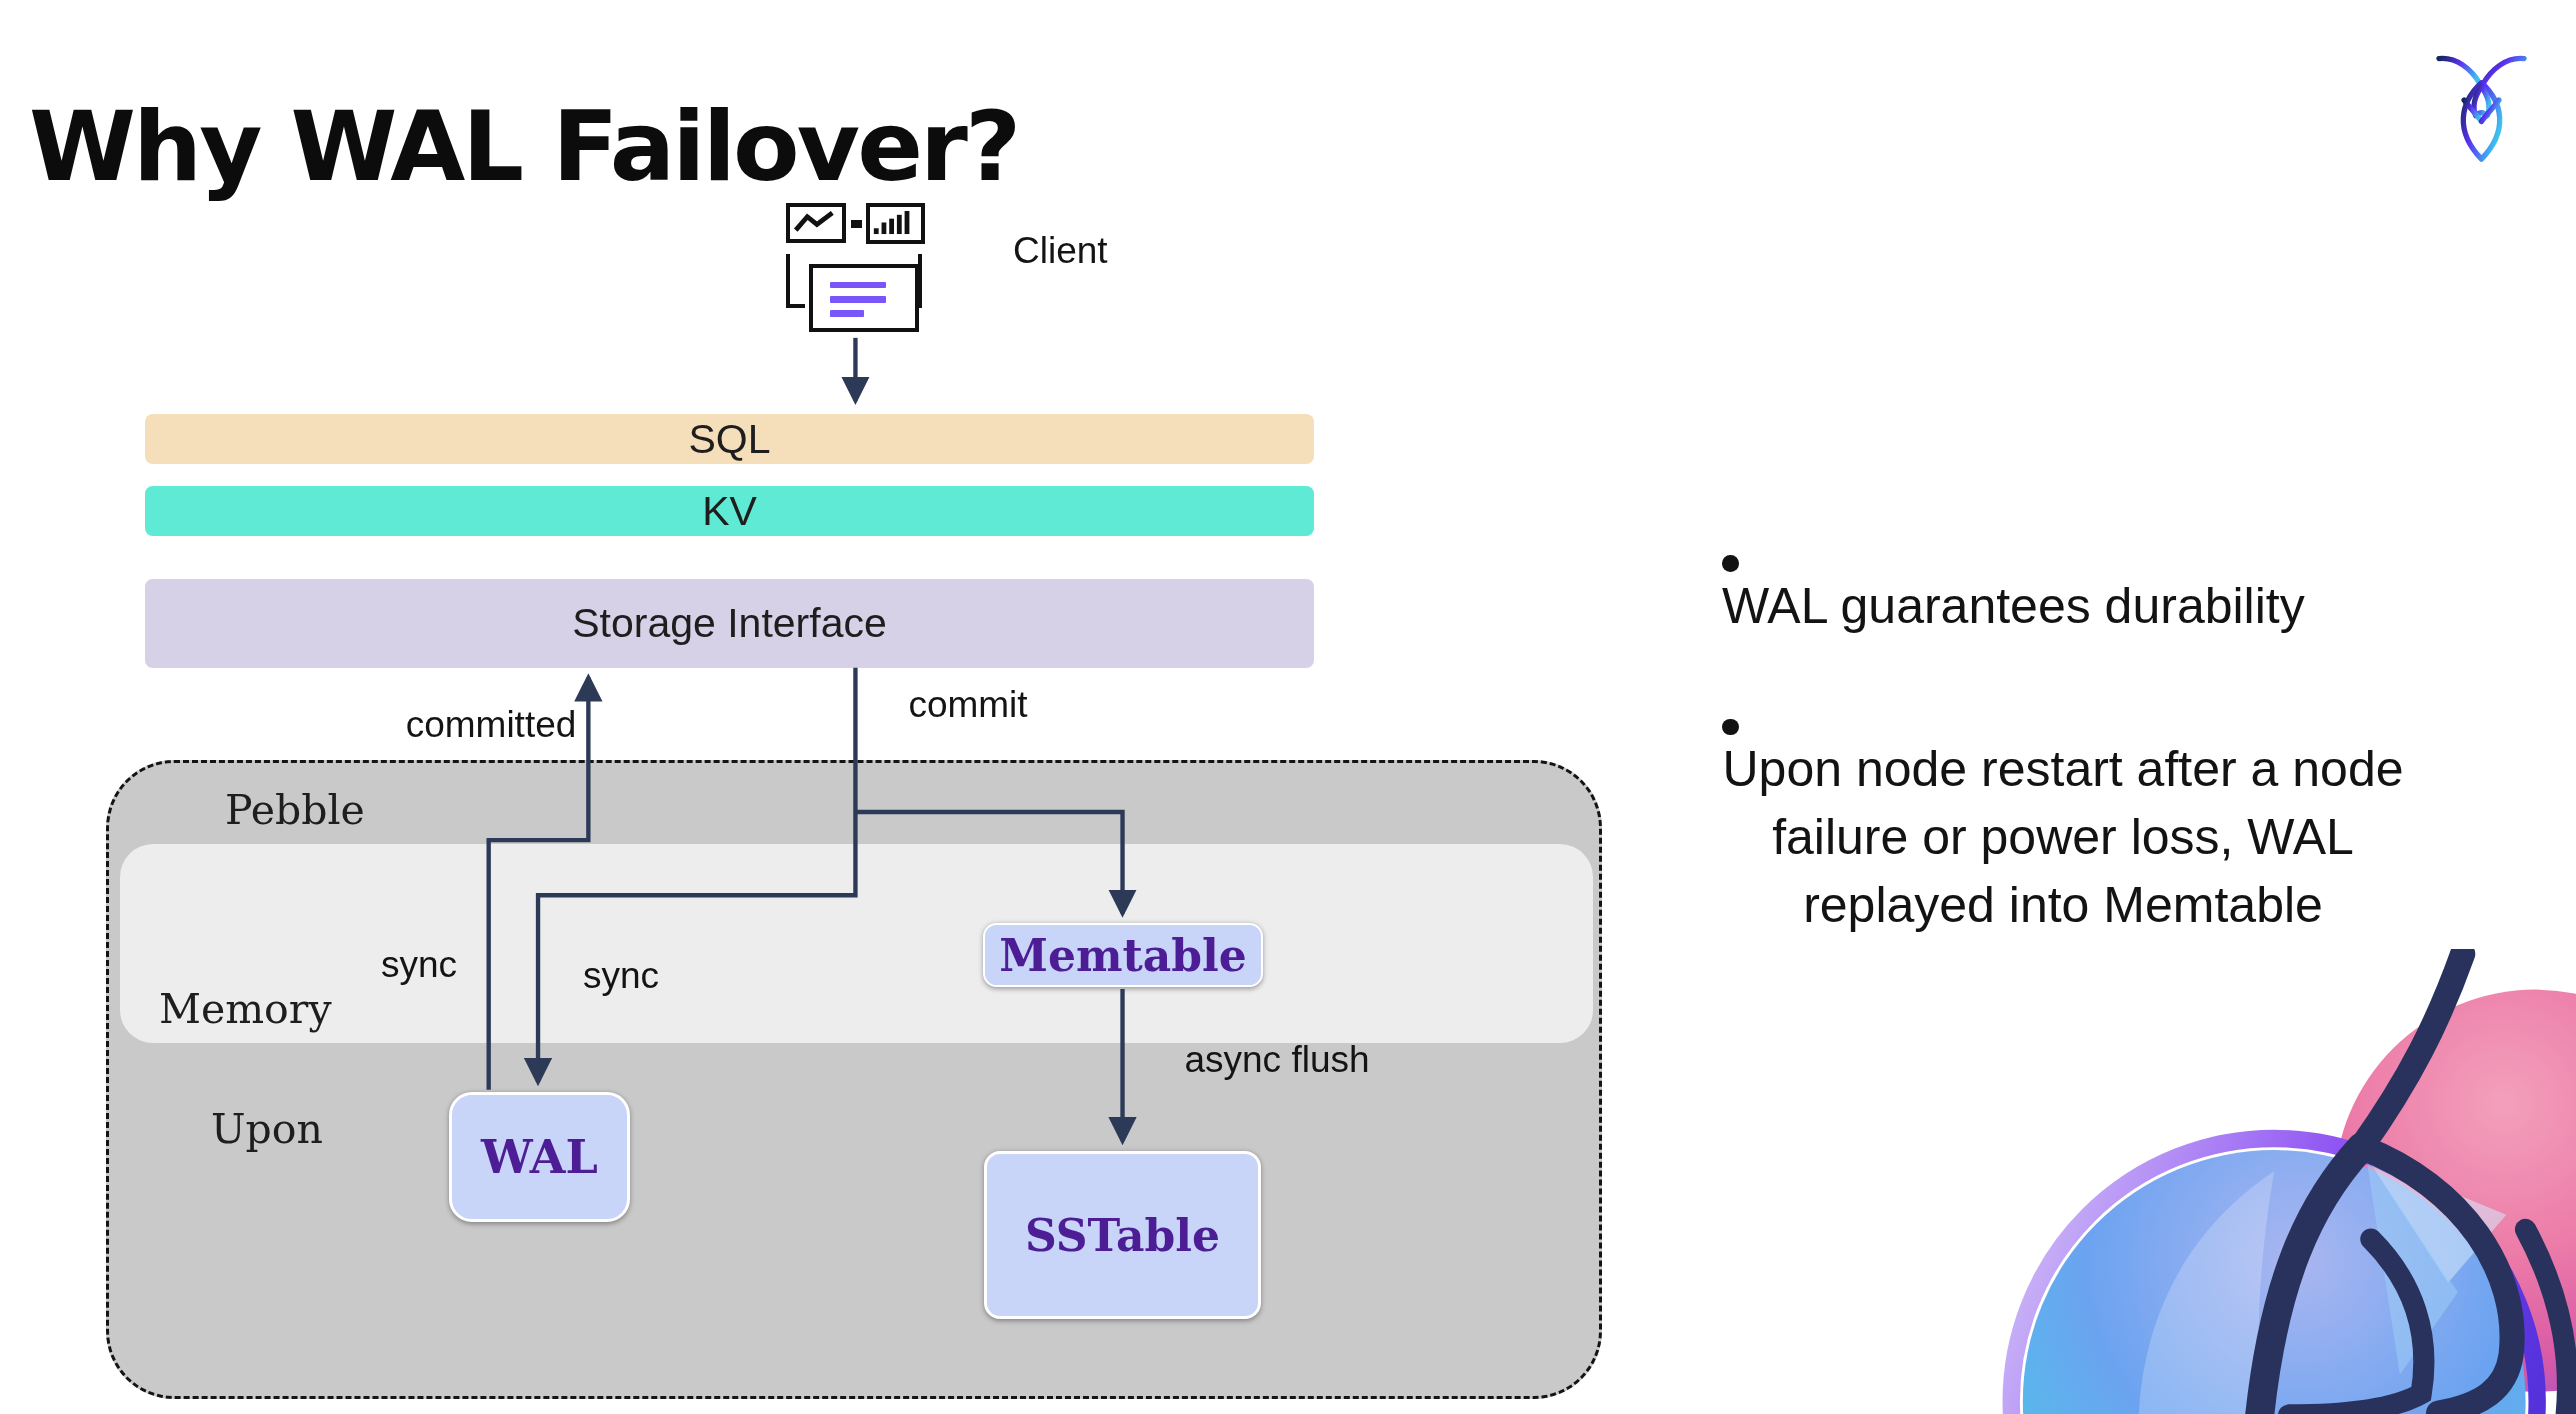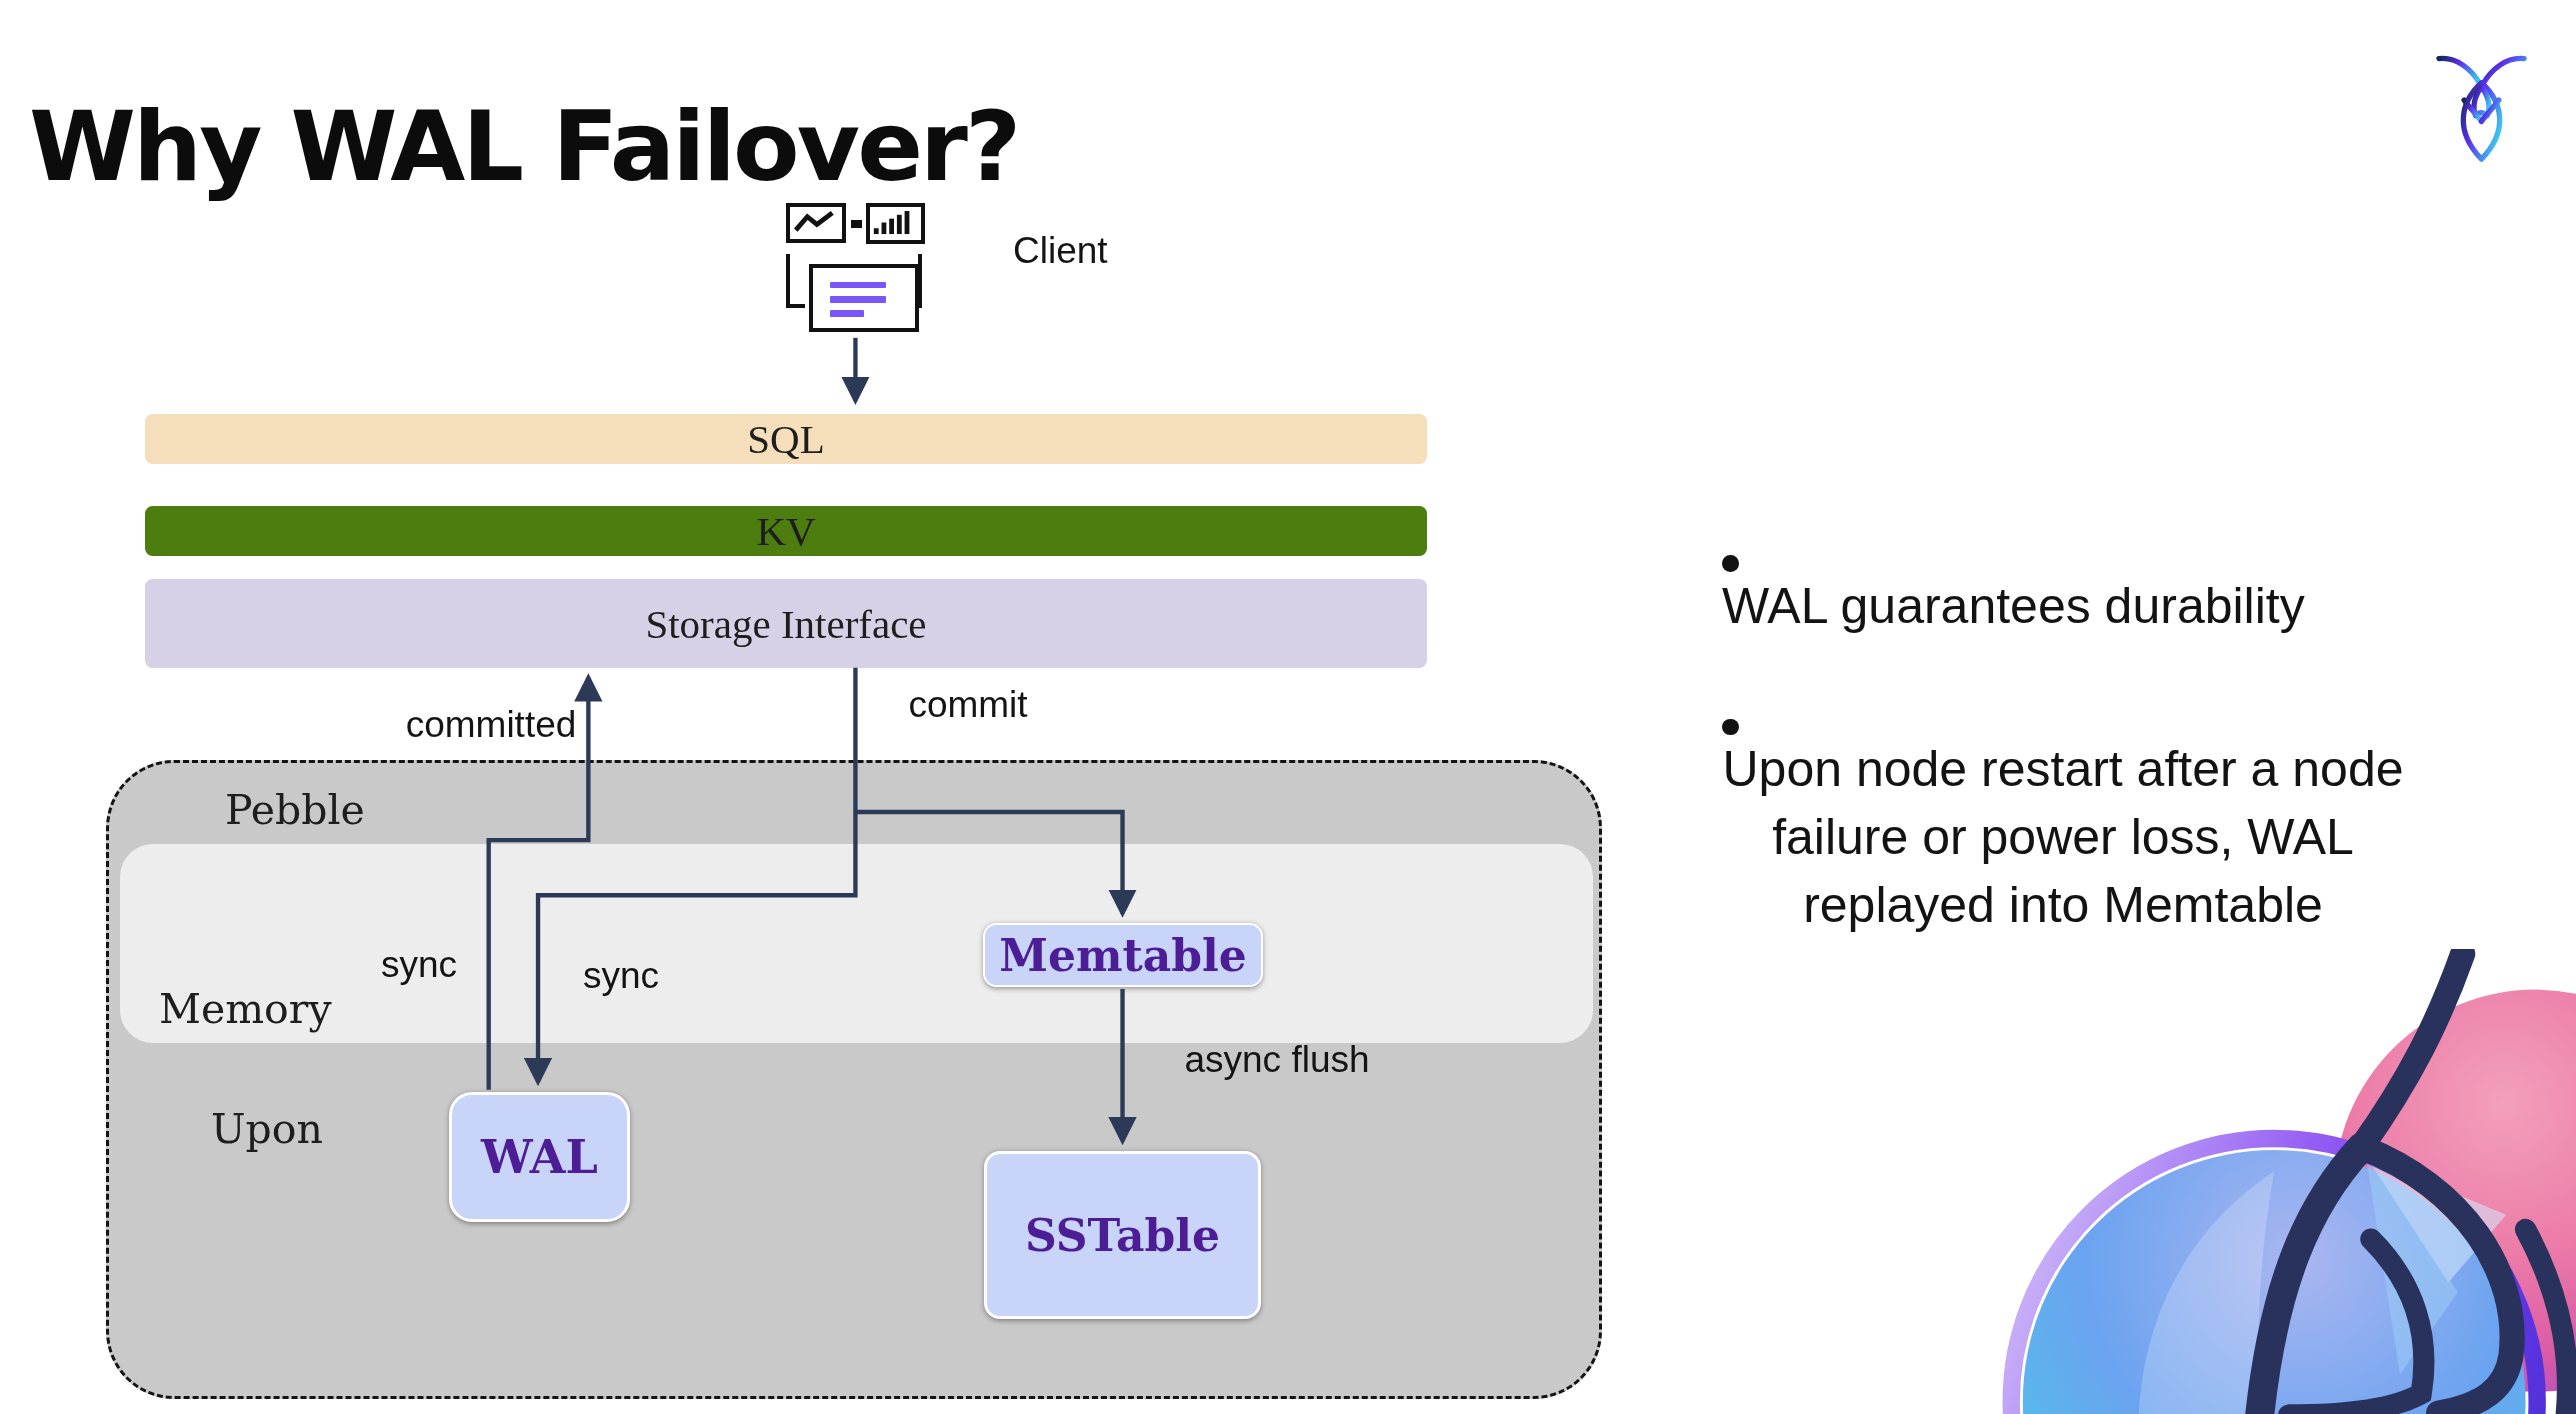--- a/index.html
+++ b/index.html
@@ -16,24 +16,24 @@
   #mini-line-chart{left:786px;top:203px;width:60px;height:40px;}
   #mini-bar-chart{left:866px;top:203px;width:59px;height:41px;}
   #icon-dash{left:851px;top:220px;width:10.6px;height:7.7px;background:#111;}
   #bracket-left{left:786px;top:254px;width:19.4px;height:54px;border-left:4.8px solid #111;border-bottom:4.8px solid #111;box-sizing:border-box;}
   #bracket-right{left:903px;top:254px;width:19.4px;height:54px;border-right:4.8px solid #111;border-bottom:4.8px solid #111;box-sizing:border-box;}
   #doc-box{left:809px;top:264px;width:110px;height:68px;}
   .doc-line{position:absolute;left:17.4px;height:6.8px;background:#7a55f7;border-radius:1px;}
   #client-label{left:1013px;top:230px;font-size:37px;color:#141414;}
 
   
-  .layer{left:145px;width:1282px;border-radius:7.7px;display:flex;align-items:center;justify-content:center;
-         font-family:Liberation Serif, serif;font-size:41px;color:#1e1e1e;}
+  .layer{left:145px;width:1169px;border-radius:7.7px;display:flex;align-items:center;justify-content:center;
+         font-family:Liberation Sans, sans-serif;font-size:41px;color:#1e1e1e;}
   #layer-sql{top:414px;height:50px;background:#f5dfba;}
-  #layer-kv{top:506px;height:50px;background:#4d7c0f;}
+  #layer-kv{top:486px;height:50px;background:#5eead4;}
   #layer-storage{top:579px;height:89px;background:#d6d1e7;}
 
   
   #pebble-box{left:106px;top:760px;width:1496px;height:639px;background:#c9c9c9;
               border:3.9px dashed #141414;border-radius:68px;box-sizing:border-box;}
   #memory-band{left:120px;top:844px;width:1473px;height:199px;background:#ededed;border-radius:33px;}
   .zone-label{font-family:"DejaVu Serif","Liberation Serif",serif;font-size:41px;color:#1e1e1e;white-space:nowrap;}
   #pebble-label{left:225px;top:786px;}
   #memory-label{left:159px;top:985px;}
   #disk-label{left:211px;top:1105px;}

